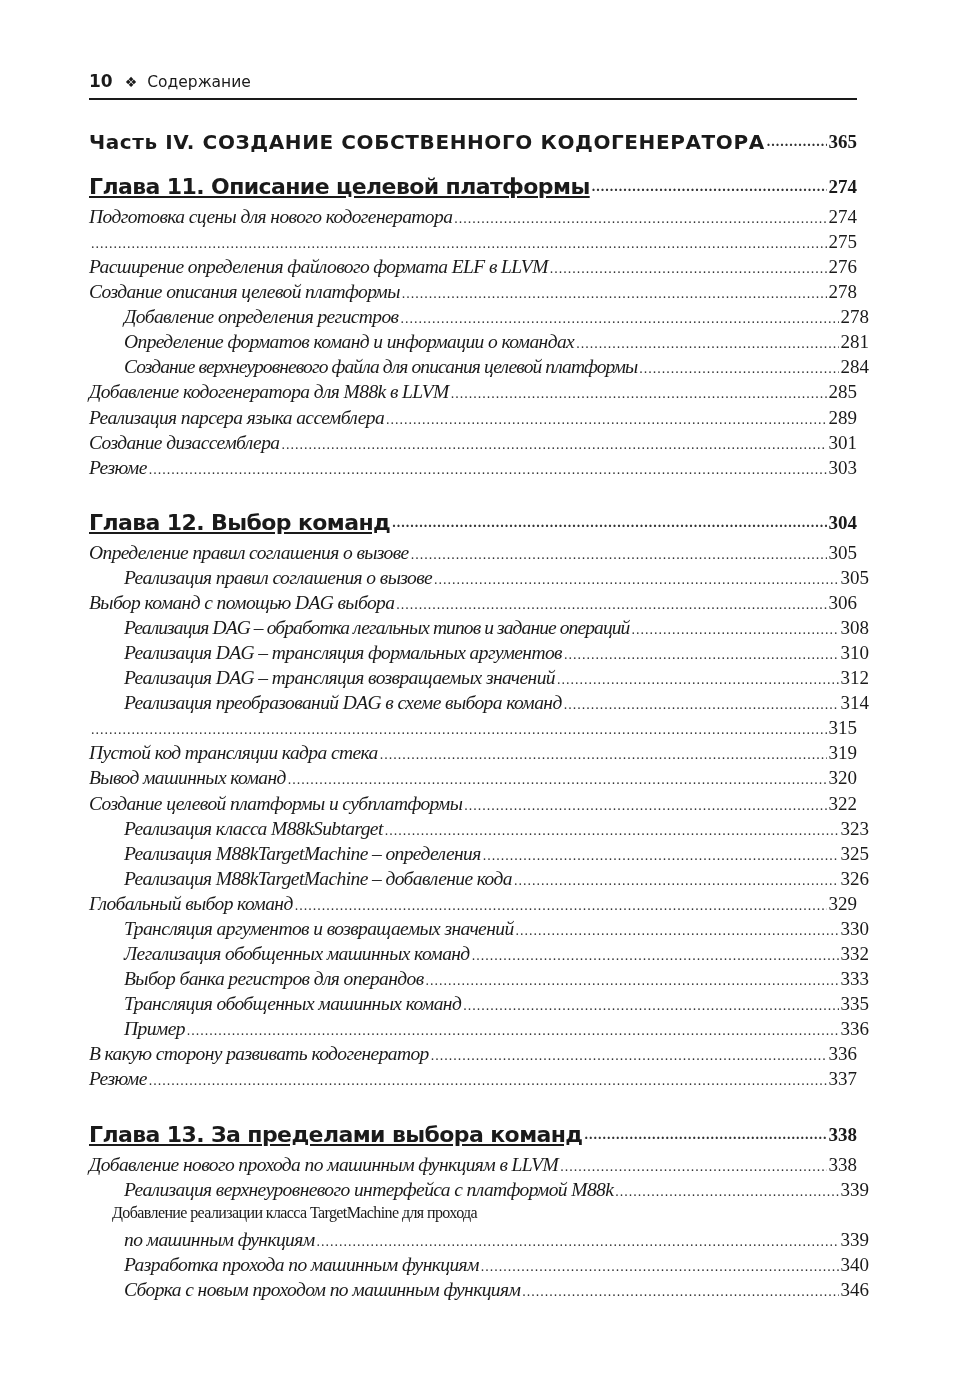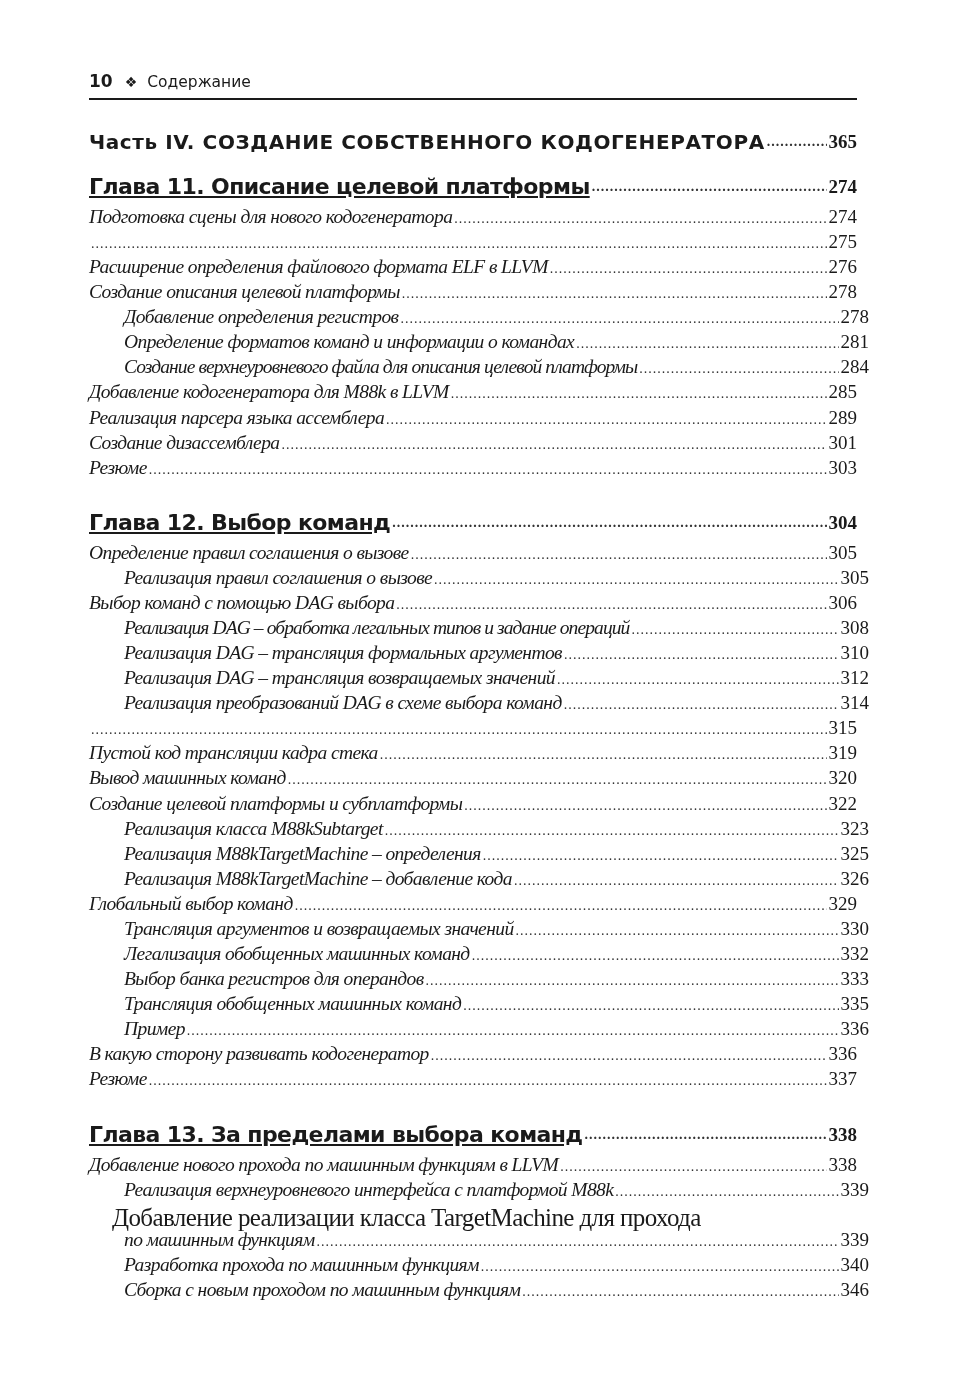--- a/index.html
+++ b/index.html
@@ -21,21 +21,21 @@
   .row .p { flex: 0 0 auto; font-family: "Liberation Serif", serif; font-size: 19px; }
 
   .entry { font-family: "Liberation Serif", serif; font-size: 19.5px; height: 25px; transform-origin: left; }
   .entry .t { letter-spacing: -0.6px; font-style: italic; }
   .sub { left: 23px; width: 745px; margin-left: 12px; }
 
   .part, .chapter { font-family: "DejaVu Sans", sans-serif; font-weight: bold; align-items: center; }
   .part .t { font-size: 20px; letter-spacing: 0.6px; }
   .chapter .t { font-size: 22px; letter-spacing: -0.6px; text-decoration: underline; }
 
-  .wrap-first { position: absolute; font-family: "Liberation Serif", serif; font-size: 25px; letter-spacing: -0.6px; white-space: nowrap; }
+  .wrap-first { position: absolute; font-family: "Liberation Serif", serif; font-size: 16px; letter-spacing: -0.6px; white-space: nowrap; }
 </style>
 </head>
 <body>
 
 <div class="page">
 
   <div class="running-head">
     <span class="rh-num">10</span>
     <span class="rh-orn">❖</span>
     <span class="rh-title">Содержание</span>

